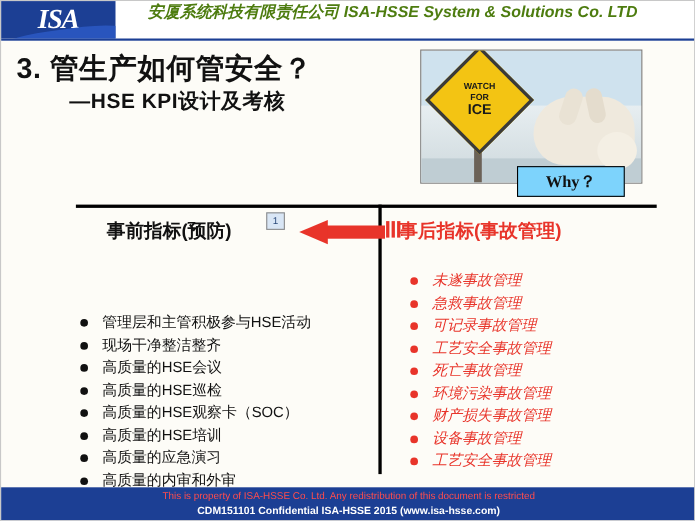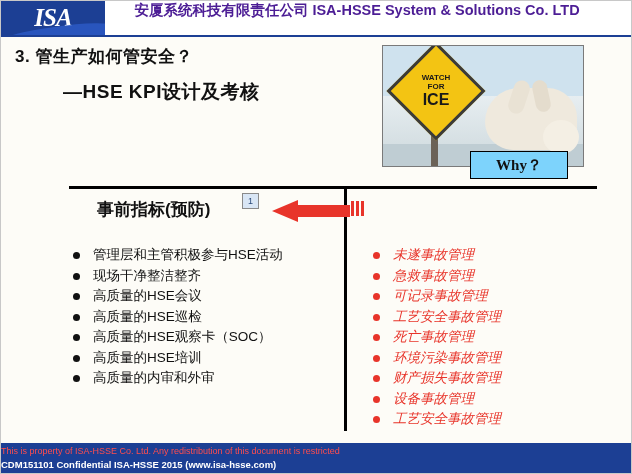--- a/index.html
+++ b/index.html
@@ -59,34 +59,35 @@
     width: 130px;
     height: 22px;
     background: #2b59c4;
     transform: rotate(-8deg);
     border-radius: 50%/60%;
     opacity: .85;
   }
   .header-title {
     flex: 1;
     text-align: center;
-    color: #4c1d95;
+    color: #4d7c0f;
     font-size: 14.5px;
     font-weight: bold;
     padding-right: 24px;
     white-space: nowrap;
     font-family: "Liberation Sans", sans-serif;
+    font-style: italic;
   }
 
   
   .title-line1 {
     position: absolute;
     left: 14px;
     top: 44px;
-    font-size: 17px;
+    font-size: 26px;
     font-weight: bold;
     color: #111111;
     letter-spacing: 0.5px;
   }
   .title-line2 {
     position: absolute;
     left: 62px;
     top: 78px;
     font-size: 19px;
     font-weight: bold;
@@ -138,21 +139,21 @@
     display: flex;
     flex-direction: column;
     align-items: center;
     justify-content: center;
     color: #1a1a1a;
     font-size: 8px;
     font-weight: bold;
     line-height: 1.15;
     text-align: center;
   }
-  .photo .sign-inner .big { font-size: 16px; }
+  .photo .sign-inner .big { font-size: 13px; }
   .photo .post {
     position: absolute;
     left: 48px;
     top: 72px;
     width: 7px;
     height: 48px;
     background: #6b6257;
   }
   .photo .bear {
     position: absolute;
@@ -298,21 +299,21 @@
     background: #e8342a;
   }
 
   
   .list {
     position: absolute;
     top: 244px;
     font-size: 13.5px;
     line-height: 20.5px;
   }
-  .list.left  { left: 70px; color: #111111; }
+  .list.left  { left: 70px; color: #111111; margin-top: 38px; }
   .list.right { left: 370px; color: #e8342a; font-style: italic; }
   .list ul {
     margin: 0;
     padding: 0;
     list-style: none;
   }
   .list li {
     position: relative;
     padding-left: 22px;
     white-space: nowrap;
@@ -331,21 +332,21 @@
 
   
   .footer {
     position: absolute;
     left: 0;
     bottom: 0;
     width: 632px;
     height: 30px;
     background: #1c3f94;
     color: #ffffff;
-    text-align: left;
+    text-align: center;
     padding-top: 2px;
     box-sizing: border-box;
   }
   .footer-line1 {
     font-size: 9px;
     color: #ff4d4d;
     line-height: 13px;
   }
   .footer-line2 {
     font-size: 9.5px;
@@ -385,39 +386,41 @@
       <span class="big">ICE</span>
     </div>
   </div>
   <div class="why-box">Why？</div>
 
   <div class="hline"></div>
   <div class="vline"></div>
 
   <div class="sec-left">事前指标(预防)</div>
   <div class="badge-1">1</div>
+  <div class="sec-right">事后指标(事故管理)</div>
 
   <div class="arrow">
     <div class="shaft"></div>
     <div class="head"></div>
   </div>
   <div class="bars">
     <span></span>
     <span></span>
     <span></span>
   </div>
 
   <div class="list left">
     <ul>
       <li>管理层和主管积极参与HSE活动</li>
       <li>现场干净整洁整齐</li>
       <li>高质量的HSE会议</li>
       <li>高质量的HSE巡检</li>
       <li>高质量的HSE观察卡（SOC）</li>
       <li>高质量的HSE培训</li>
+      <li>高质量的应急演习</li>
       <li>高质量的内审和外审</li>
     </ul>
   </div>
 
   <div class="list right">
     <ul>
       <li>未遂事故管理</li>
       <li>急救事故管理</li>
       <li>可记录事故管理</li>
       <li>工艺安全事故管理</li>

